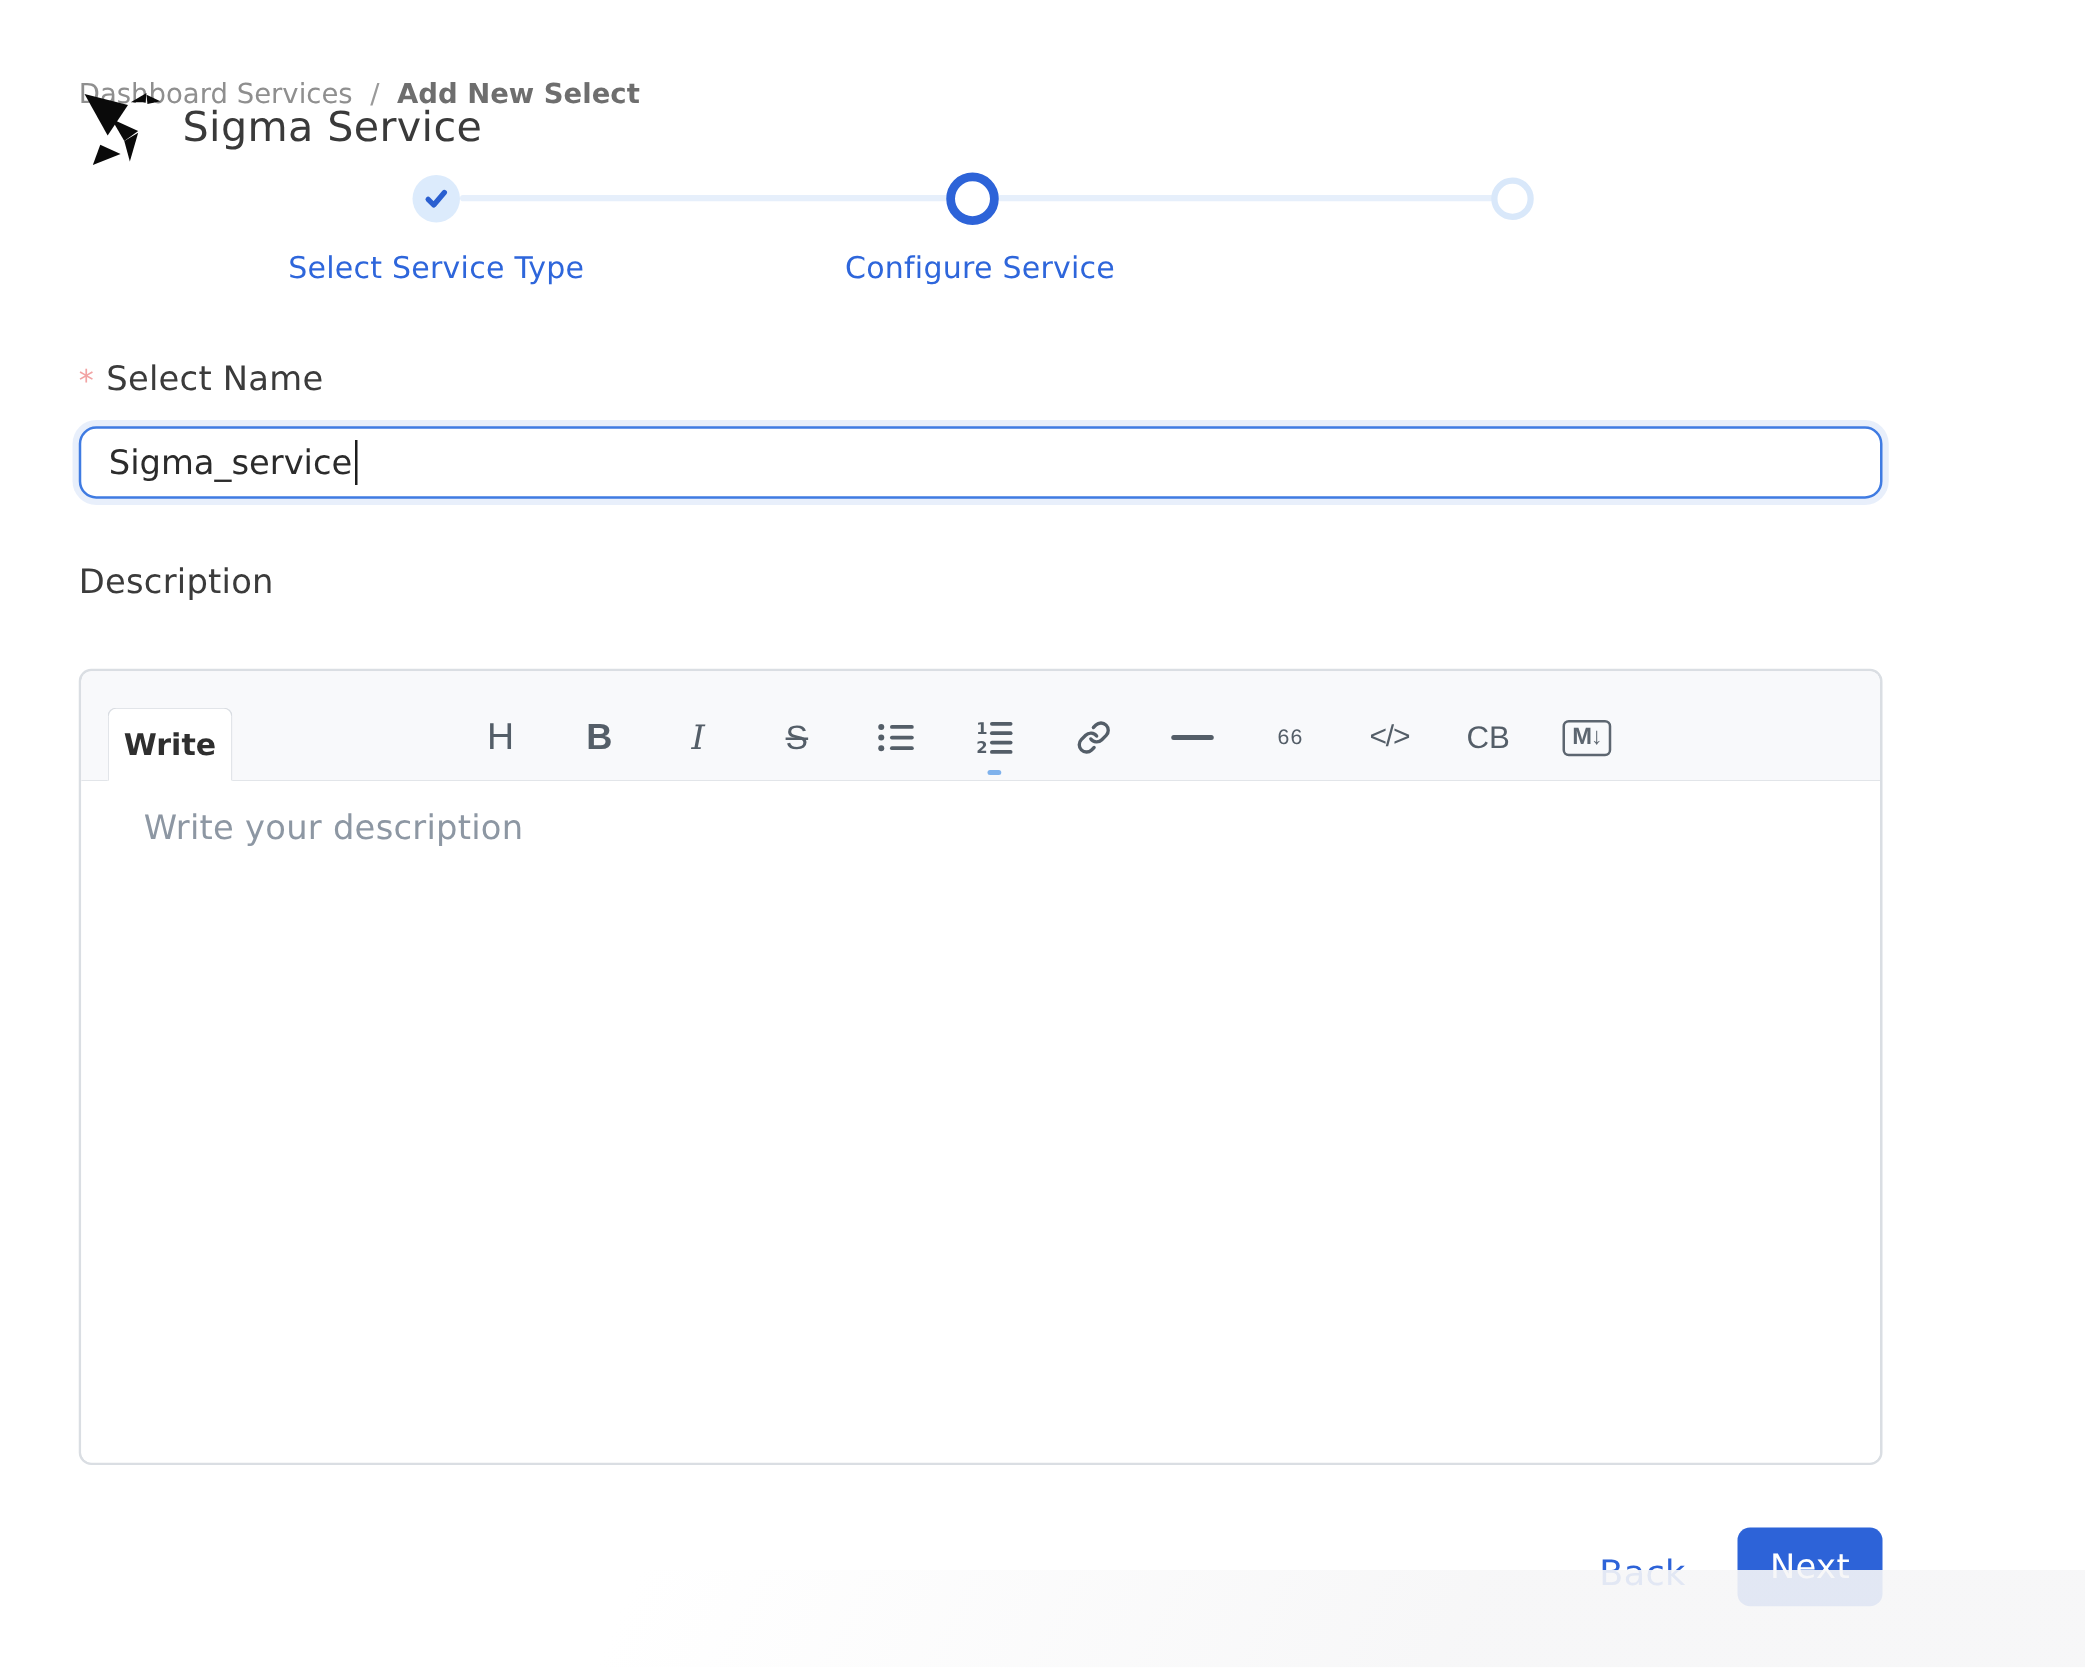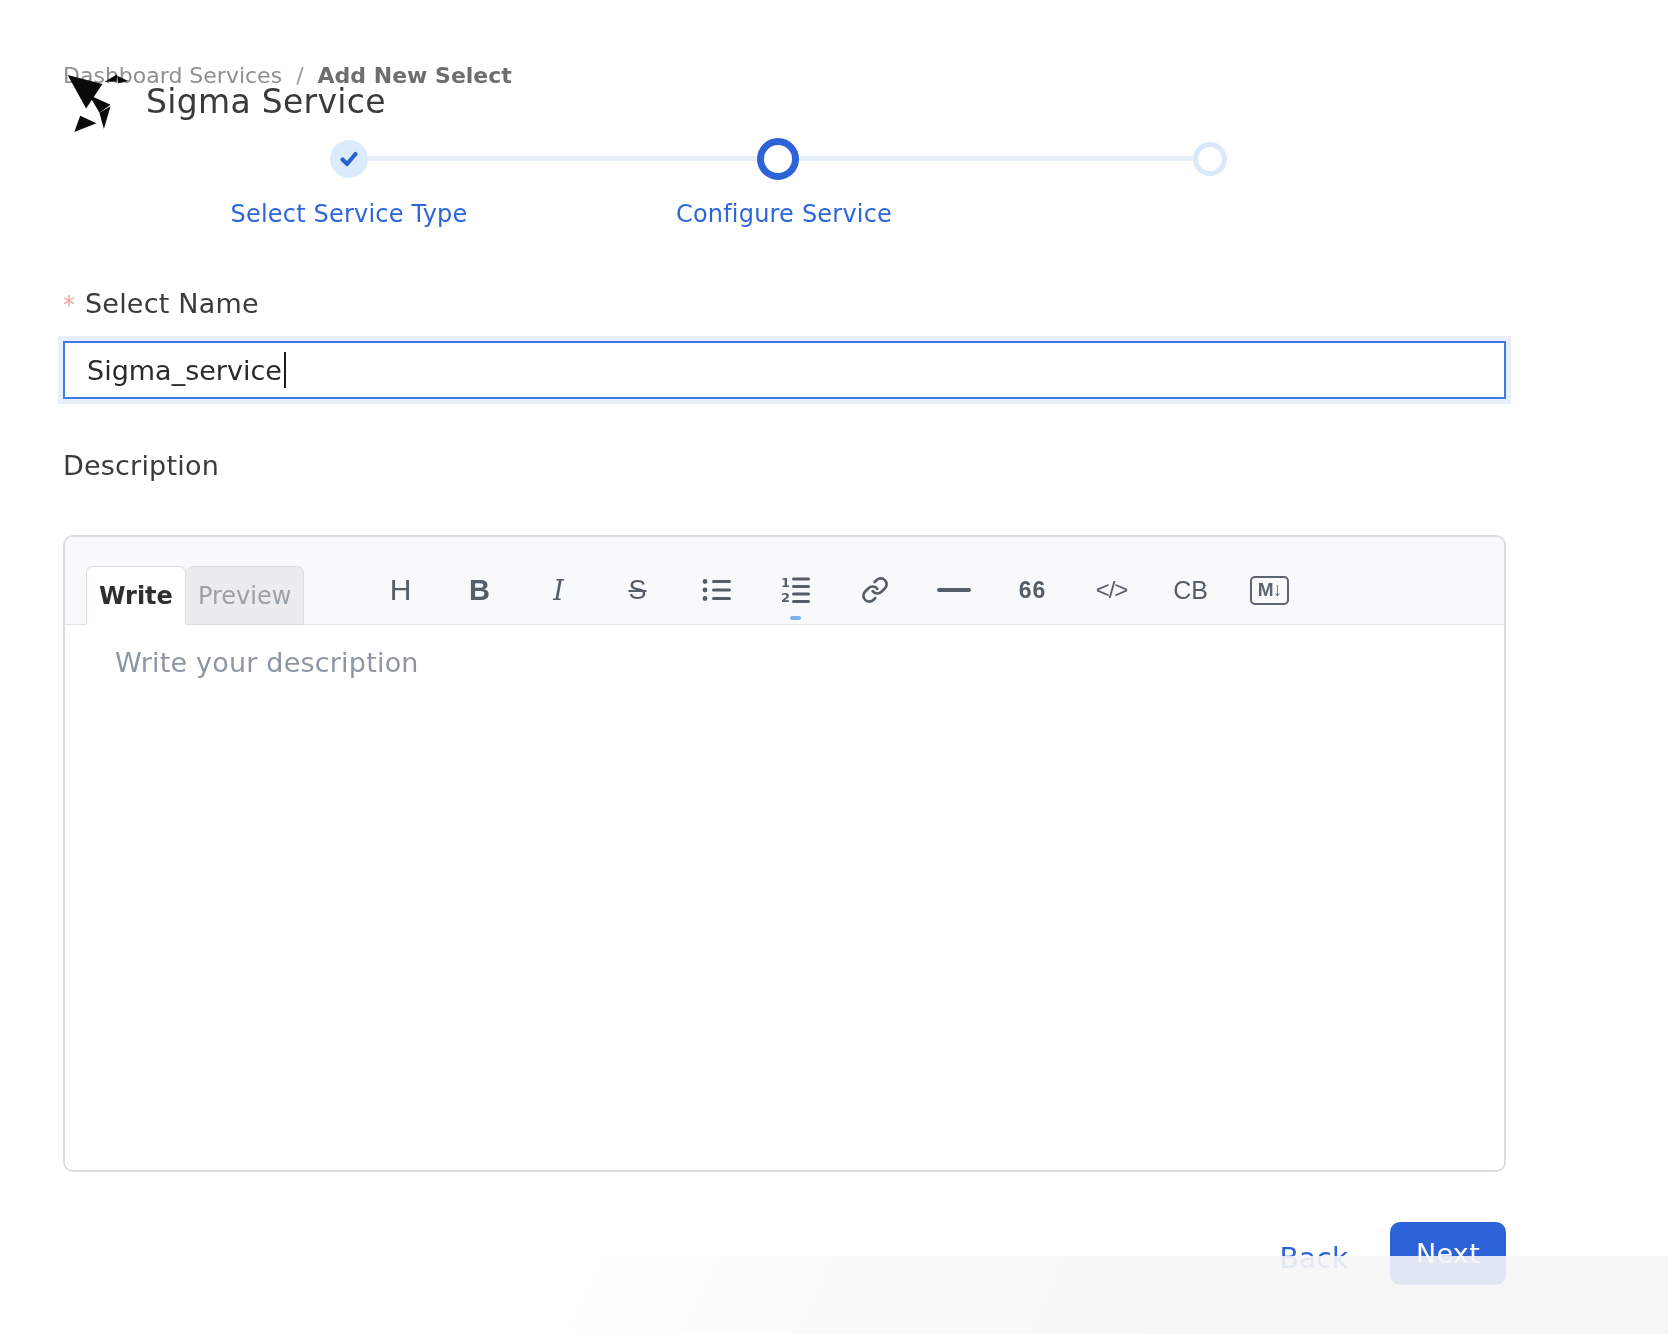--- a/index.html
+++ b/index.html
@@ -59,21 +59,21 @@
   .required-mark { color: #f2a3a3; font-size: 24px; padding-top: 3px; }
   .field-label { color: #3b3b3b; font-weight: 500; letter-spacing: .2px; }
   .desc-label {
     position: absolute; left: 63px; top: 450px;
     font-size: 27px; font-weight: 500; color: #3b3b3b; letter-spacing: .2px;
   }
 
   
   .text-input {
     position: absolute; left: 63px; top: 341px; width: 1443px; height: 58px;
-    border: 2px solid #3f7be2; border-radius: 0; background: #fff;
+    border: 2px solid #3f7be2; border-radius: 14px; background: #fff;
     box-shadow: 0 0 0 5px rgba(63,123,226,0.12);
     display: flex; align-items: center; padding-left: 22px;
     font-size: 27px; color: #2b2b2b; cursor: text;
   }
   .caret {
     display: inline-block; width: 2px; height: 36px; background: #1d1d1d; margin-left: 2px;
     animation: blink 1.1s steps(1) infinite;
   }
   @keyframes blink { 50% { opacity: 0; } }
 
@@ -104,21 +104,21 @@
     position: absolute; left: 296px; bottom: 10px; display: flex;
   }
   .tool-btn {
     width: 79px; height: 48px; display: flex; align-items: center; justify-content: center;
     background: transparent; border: none; cursor: pointer; color: #545e68; position: relative;
   }
   .glyph-h  { font-size: 30px; font-weight: 500; font-family: "Liberation Sans", sans-serif; }
   .glyph-b  { font-size: 29px; font-weight: 800; }
   .glyph-i  { font-size: 27px; font-style: italic; font-family: "DejaVu Serif", serif; font-weight: 500; }
   .glyph-s  { font-size: 27px; font-weight: 500; text-decoration: line-through; }
-  .glyph-quote { font-size: 23px; font-weight: 700; letter-spacing: 1px; }
+  .glyph-quote { font-size: 17px; font-weight: 400; letter-spacing: 1px; }
   .glyph-code  { font-size: 24px; font-weight: 500; letter-spacing: -1px; }
   .glyph-cb    { font-size: 25px; font-weight: 500; }
   .hr-line { width: 34px; height: 4px; background: #545e68; border-radius: 2px; }
   .md-box {
     border: 2.5px solid #5d6670; border-radius: 5px; padding: 1px 6px 2px 6px;
     font-size: 19px; font-weight: 700; letter-spacing: -1px; color: #5d6670;
   }
   .ol-indicator {
     position: absolute; bottom: -6px; left: 34px; width: 11px; height: 4px;
     background: #7fb2ec; border-radius: 2px;
@@ -190,21 +190,20 @@
     <span>Sigma_service</span>
     <span class="caret"></span>
   </div>
 
   <div class="desc-label">Description</div>
 
   <div class="editor">
     <div class="editor-header">
       <div class="tabs">
         <div class="tab active">Write</div>
-        <div class="tab inactive">Preview</div>
       </div>
       <div class="toolbar">
         <button class="tool-btn">
           <span class="glyph-h">H</span>
         </button>
         <button class="tool-btn">
           <span class="glyph-b">B</span>
         </button>
         <button class="tool-btn">
           <span class="glyph-i">I</span>

